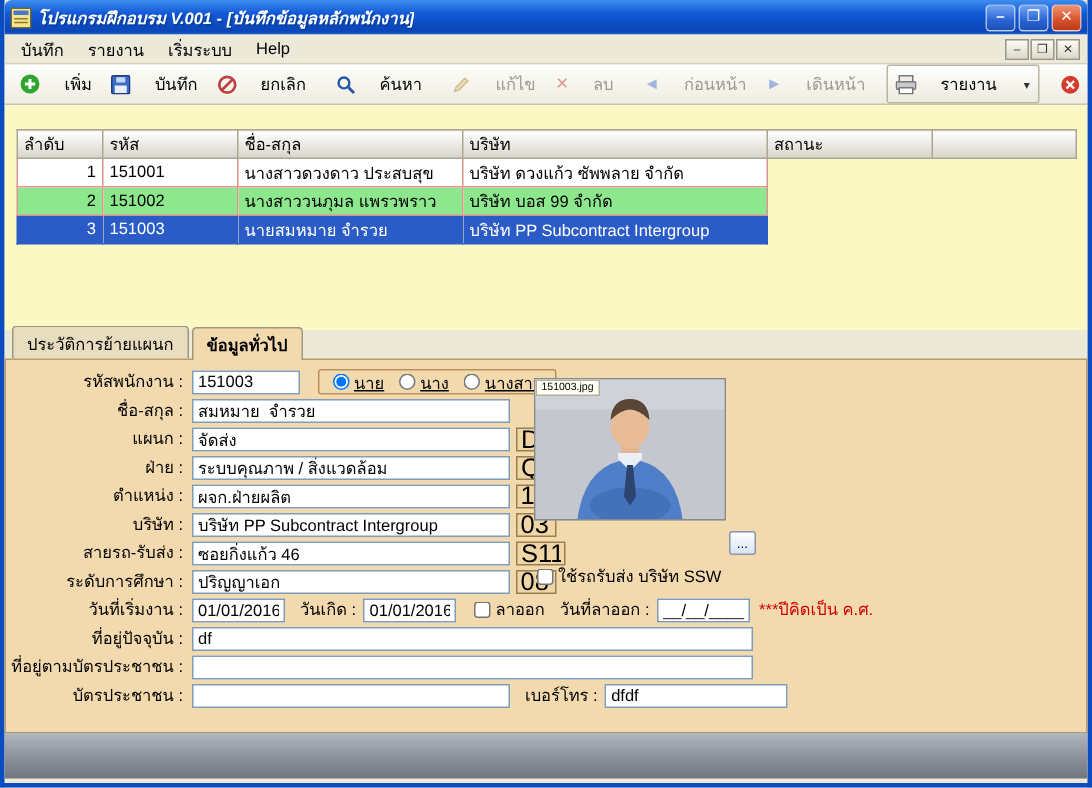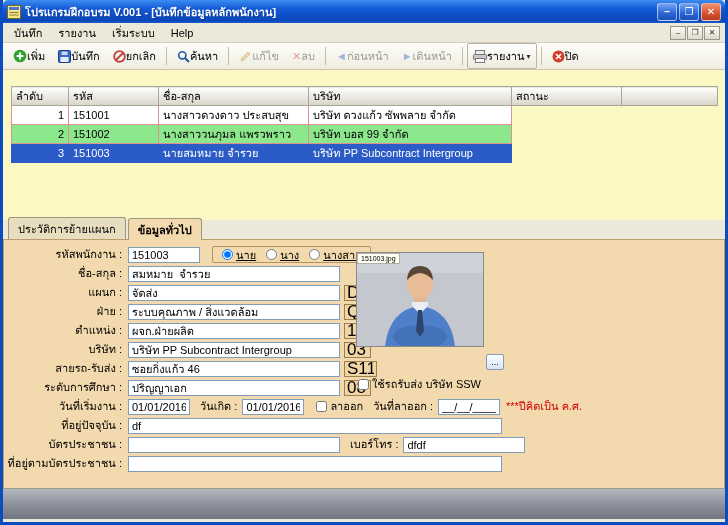--- a/index.html
+++ b/index.html
@@ -5,40 +5,40 @@
   * { box-sizing: border-box; margin: 0; padding: 0; }
   html,body { background:#7A8694; }
   body { font-family: "Liberation Sans", "DejaVu Sans", sans-serif; font-size: 11px; }
 
   .window { width:728px; height:525px; position:relative; background:#ECE9D8;
             border:3px solid #0B4DC0; border-top:none; overflow:hidden; }
 
   
   .titlebar { height:23px; background:linear-gradient(#3C8CF0,#1258D6 40%,#0A46B8 90%,#1E5ED0);
               display:flex; align-items:center; gap:4px; padding:0 4px;
-              color:#fff; font-weight:bold; border-radius:5px 5px 0 0; }
+              color:#fff; font-weight:bold; border-radius:5px 5px 0 0;font-style:italic; }
   .titlebar .ttext { text-shadow:1px 1px 1px #00307080; white-space:nowrap; overflow:hidden; }
   .win-btns { margin-left:auto; display:flex; gap:2px; }
   .win-btn { width:20px; height:18px; border-radius:3px; border:1px solid #ffffff90;
              display:flex; align-items:center; justify-content:center; color:#fff; font-size:10px;
              background:linear-gradient(#6FA3F2,#2A64D4 60%,#1C50B8); line-height:1; }
   .win-btn.close { background:linear-gradient(#F0926E,#D6512C 60%,#B83A18); }
 
   
   .menubar { height:20px; background:#ECE9D8; display:flex; align-items:center; padding:0 3px;
              border-bottom:1px solid #D4D0C0; }
   .menu-item { padding:2px 8px; cursor:default; }
   .mdi-btns { margin-left:auto; display:flex; gap:1px; padding-right:2px; }
   .mdi-btn { width:16px; height:14px; border:1px solid #9A978A; background:linear-gradient(#FCFBF6,#DDD9C8);
              font-size:8px; color:#333; display:flex; align-items:center; justify-content:center; line-height:1; }
 
   
   .toolbar { height:27px; background:linear-gradient(#FDFDFA,#EFEDE0); display:flex; align-items:center;
              padding:0 4px; gap:1px; border-bottom:1px solid #C9C5B2; }
-  .tool-btn { display:flex; align-items:center; gap:0; padding:3px 5px; border:1px solid transparent;
+  .tool-btn { display:flex; align-items:center; gap:16px; padding:3px 5px; border:1px solid transparent;
               border-radius:2px; white-space:nowrap; }
   .tool-btn.boxed { border:1px solid #B9B5A2; background:linear-gradient(#FFFFFF,#EDEADD); }
   .tool-btn.disabled { color:#9B9B93; }
   .tool-btn.disabled svg, .tool-btn.disabled .gicon { opacity:.45; }
   .tsep { width:1px; height:18px; background:#C2BEA8; margin:0 3px; }
   .ticon { display:flex; align-items:center; }
   .gicon { font-size:11px; line-height:1; }
   .chev { font-size:8px; color:#333; padding-left:2px; }
 
   
@@ -344,29 +344,29 @@
       <input class="finput w-short" value="__/__/____" style="">
       <span class="rednote">***ปีคิดเป็น ค.ศ.</span>
     </div>
 
     <div class="frow">
       <span class="flabel">ที่อยู่ปัจจุบัน :</span>
       <input class="finput w-wide" value="df" style="">
     </div>
 
     <div class="frow">
+      <span class="flabel">ที่อยู่ตามบัตรประชาชน :</span>
+      <input class="finput w-wide" value="" style="">
+    </div>
+
+    <div class="frow">
       <span class="flabel">บัตรประชาชน :</span>
       <input class="finput w-main" value="" style="">
       <span class="inline-label">เบอร์โทร :</span>
       <input class="finput w-phone" value="dfdf" style="">
-    </div>
-
-    <div class="frow">
-      <span class="flabel">ที่อยู่ตามบัตรประชาชน :</span>
-      <input class="finput w-wide" value="" style="">
     </div>
 
     <div class="photo-box">
       <span class="photo-label">151003.jpg</span>
       <svg width="126" height="93" viewBox="0 0 126 93">
         <rect width="126" height="93" fill="#C4C7CE"></rect>
         <rect width="126" height="20" fill="#CFD2D8"></rect>
         <path d="M28 93 Q33 56 63 53 Q93 56 98 93 Z" fill="#4F7FC9"></path>
         <ellipse cx="63" cy="84" rx="27" ry="12" fill="#4472B8"></ellipse>
         <rect x="57" y="42" width="12" height="11" fill="#E3B491"></rect>

